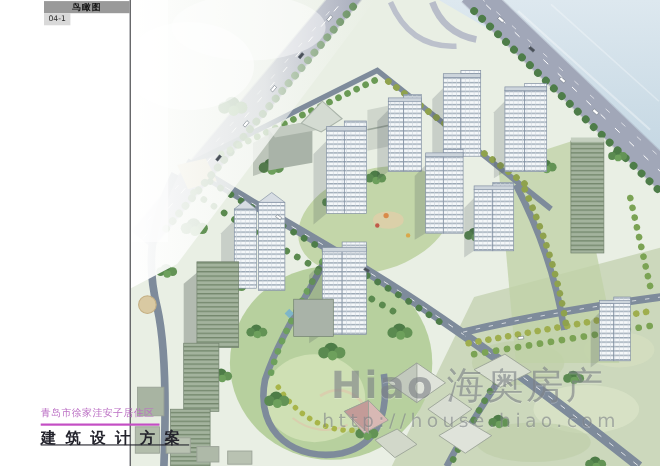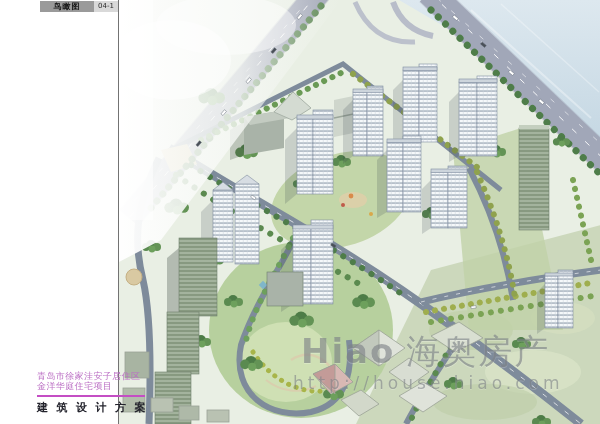--- a/index.html
+++ b/index.html
@@ -6,21 +6,21 @@
   body{
     width:600px;height:424px;overflow:hidden;background:#ffffff;
     font-family:"DejaVu Sans","Liberation Sans",sans-serif;
     position:relative;
   }
   .sheet{position:absolute;inset:0;}
 
   
   .label-bar{
     position:absolute;left:40px;top:1px;width:78px;height:11px;
-    display:flex;z-index:5;
+    display:flex;z-index:5;flex-direction:column;
   }
   .label-main{
     flex:1;background:var(--label_bar_gray,#9a9a9a);
     color:#141414;font-size:8px;font-weight:bold;line-height:11px;
     text-align:center;letter-spacing:1px;
   }
   .label-num{
     width:24px;background:var(--label_num_bg,#d9d9d9);
     color:#2b2b2b;font-size:7px;line-height:11px;text-align:center;
   }
@@ -49,22 +49,23 @@
   }
 
   
   .title-block{position:absolute;left:8px;top:371px;width:108px;z-index:5;margin-left:29px;}
   .proj-line1,.proj-line2{
     color:var(--accent_purple,#bb6fc4);font-size:9px;line-height:10px;
     letter-spacing:.4px;white-space:nowrap;
   }
   .rule{height:2px;background:var(--rule_magenta,#c44ec4);margin:4px 0 3px 0;width:108px;}
   .doc-type{
-    color:#23232c;font-size:11px;font-weight:bold;letter-spacing:8.5px;
+    color:#23232c;font-size:14px;font-weight:bold;letter-spacing:8.5px;
     white-space:nowrap;
+    text-decoration:underline;
   }
 </style>
 </head>
 <body>
 
 <div class="sheet">
 
   <div class="label-bar">
     <div class="label-main">鸟瞰图</div>
     <div class="label-num">04-1</div>
@@ -318,18 +319,17 @@
       <div class="wm-logo">
         <span class="wm-latin">Hiao</span>
         <span class="wm-cjk">海奥房产</span>
       </div>
       <div class="wm-url">http://house.hiao.com</div>
     </div>
   </div>
 
   <div class="title-block">
     <div class="proj-line1">青岛市徐家洼安子居住区</div>
-    <div class="proj-line2">金洋华庭住宅项目</div>
     <div class="rule"></div>
     <div class="doc-type">建筑设计方案</div>
   </div>
 
 </div>
 
 </body></html>

